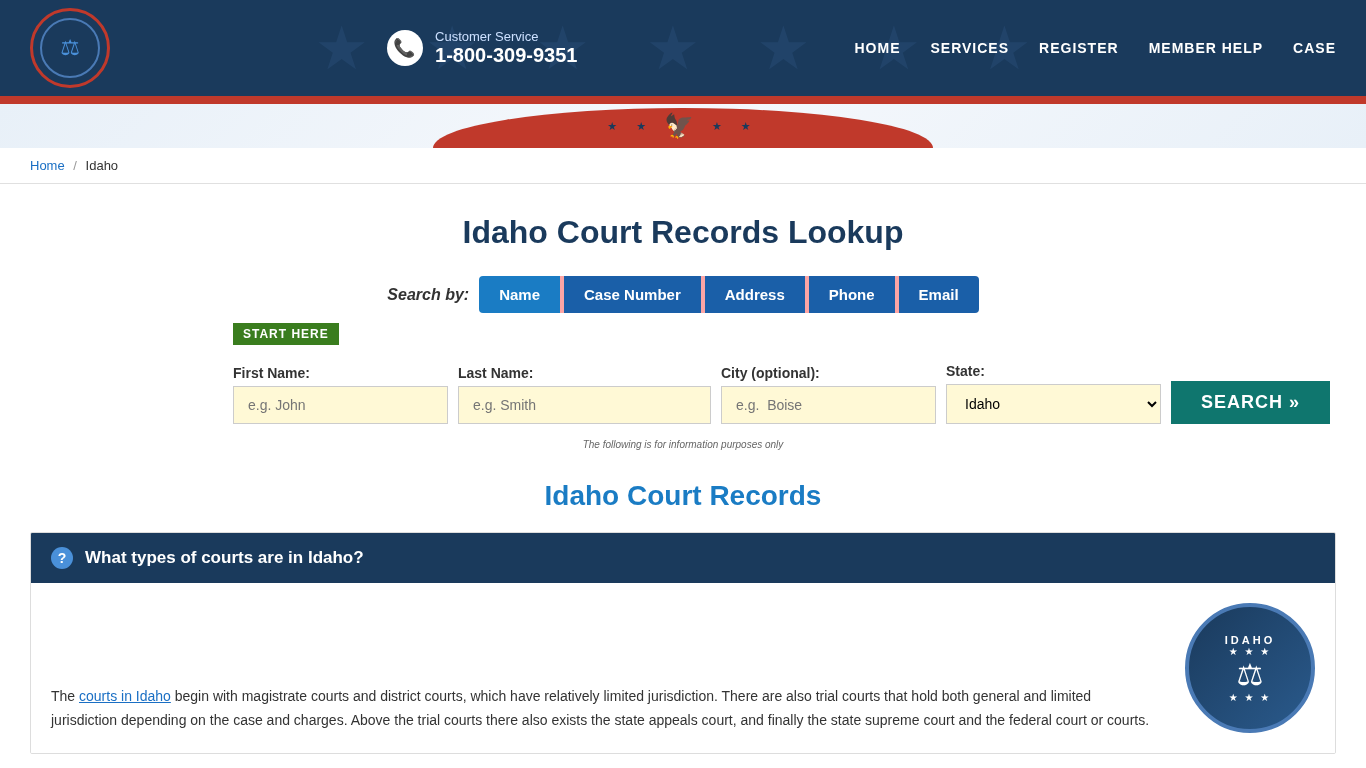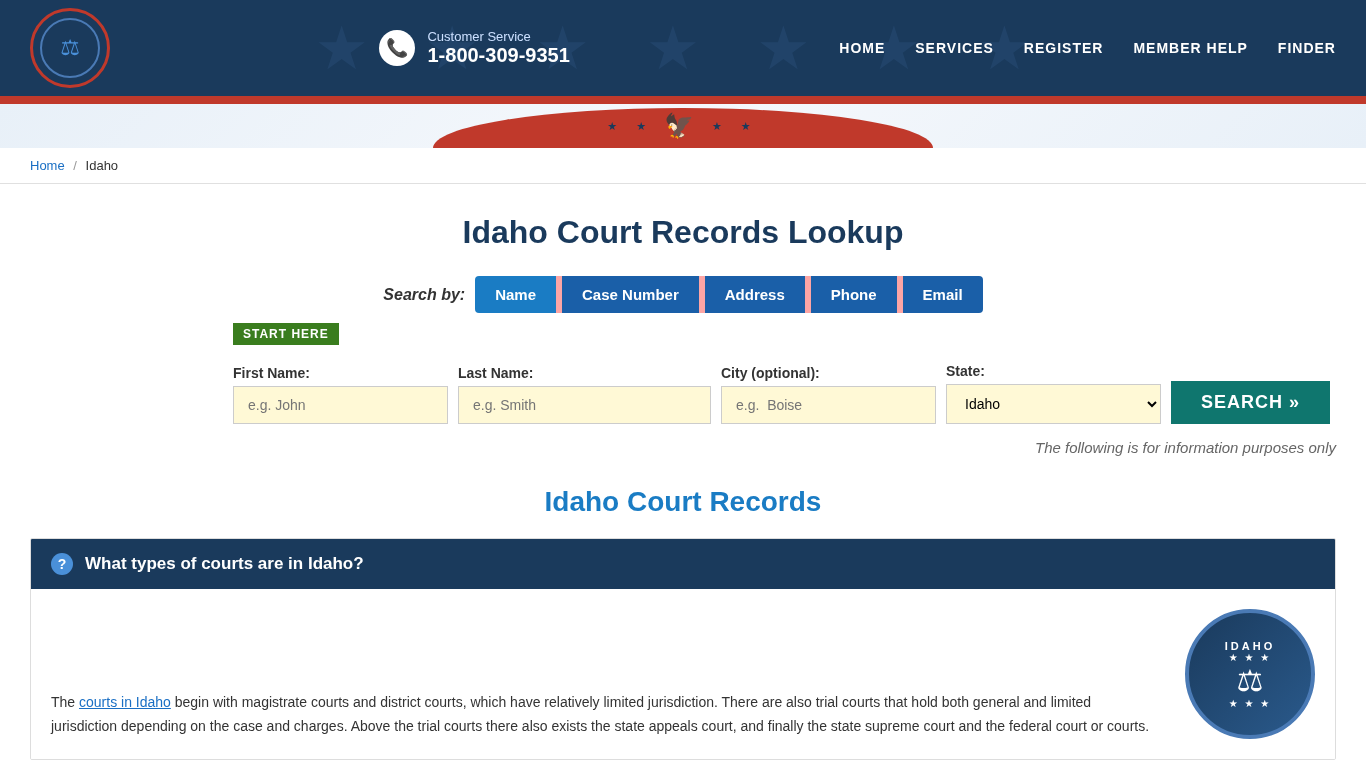--- a/index.html
+++ b/index.html
@@ -191,21 +191,21 @@
       margin-right: 10px;
     }
     .tab-btn {
       padding: 10px 20px;
       font-size: 15px;
       font-weight: bold;
       border: none;
       cursor: pointer;
       color: #fff;
       background: #1a5fa8;
-      border-right: 6px solid #fca5a5;
+      border-right: 4px solid #fca5a5;
     }
     .tab-btn:first-of-type { border-radius: 4px 0 0 4px; }
     .tab-btn:last-of-type { border-radius: 0 4px 4px 0; border-right: none; }
     .tab-btn.active { background: #1a7cc4; }
 
     
     .start-here {
       background: #3a7d1e;
       color: #fff;
       font-size: 12px;
@@ -262,23 +262,22 @@
       font-size: 18px;
       font-weight: bold;
       cursor: pointer;
       letter-spacing: 1px;
       white-space: nowrap;
     }
 
     .info-note {
       font-style: italic;
       color: #666;
-      font-size: 15px;
+      font-size: 10px;
       margin-bottom: 30px;
-      text-align: right;
     }
 
     
     .section-title {
       font-size: 28px;
       font-weight: bold;
       color: #1a7cc4;
       margin-bottom: 20px;
     }
 
@@ -384,21 +383,21 @@
       <span class="cs-label">Customer Service</span>
       <span class="cs-phone">1-800-309-9351</span>
     </div>
   </div>
 
   <nav class="nav-links">
     <a class="nav-link" href="#">HOME</a>
     <a class="nav-link" href="#">SERVICES</a>
     <a class="nav-link" href="#">REGISTER</a>
     <a class="nav-link" href="#">MEMBER HELP</a>
-    <a class="nav-link" href="#">FINDER</a>
+    <a class="nav-link" href="#">CASE</a>
   </nav>
 </header>
 
 <div class="red-banner"></div>
 
 <div class="eagle-banner">
   <div class="eagle-content">
     <span>★ ★</span>
     <span class="eagle-symbol">🦅</span>
     <span>★ ★</span>

